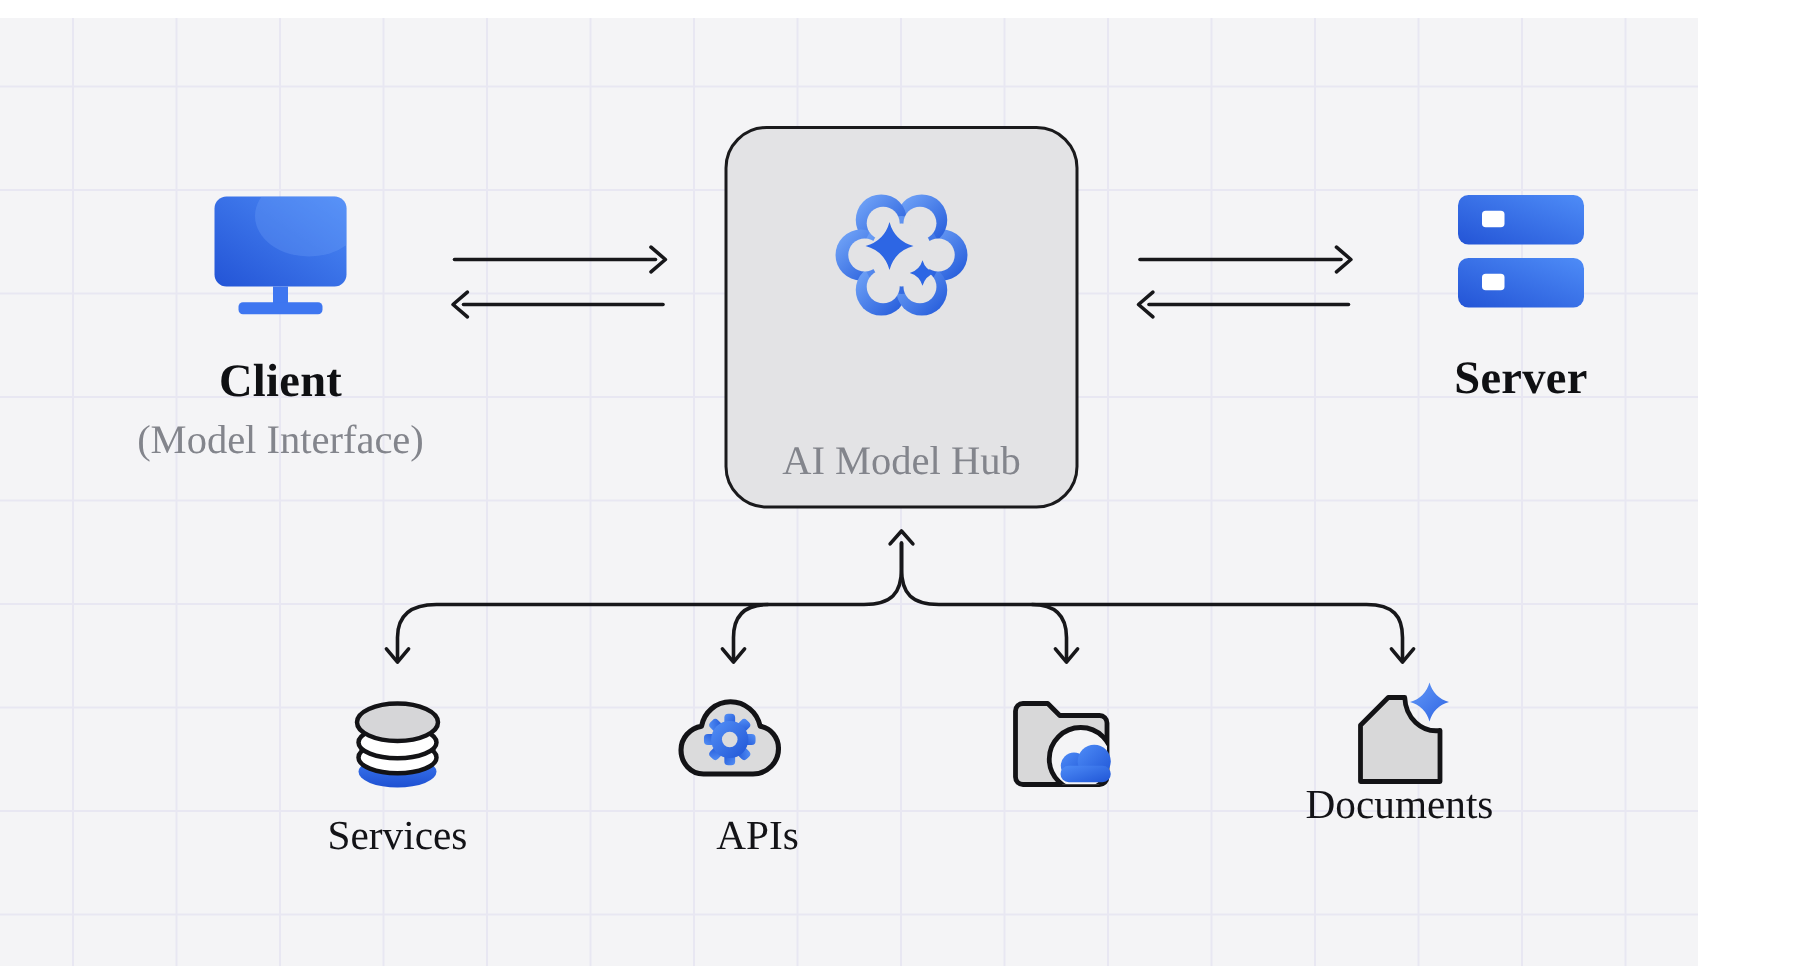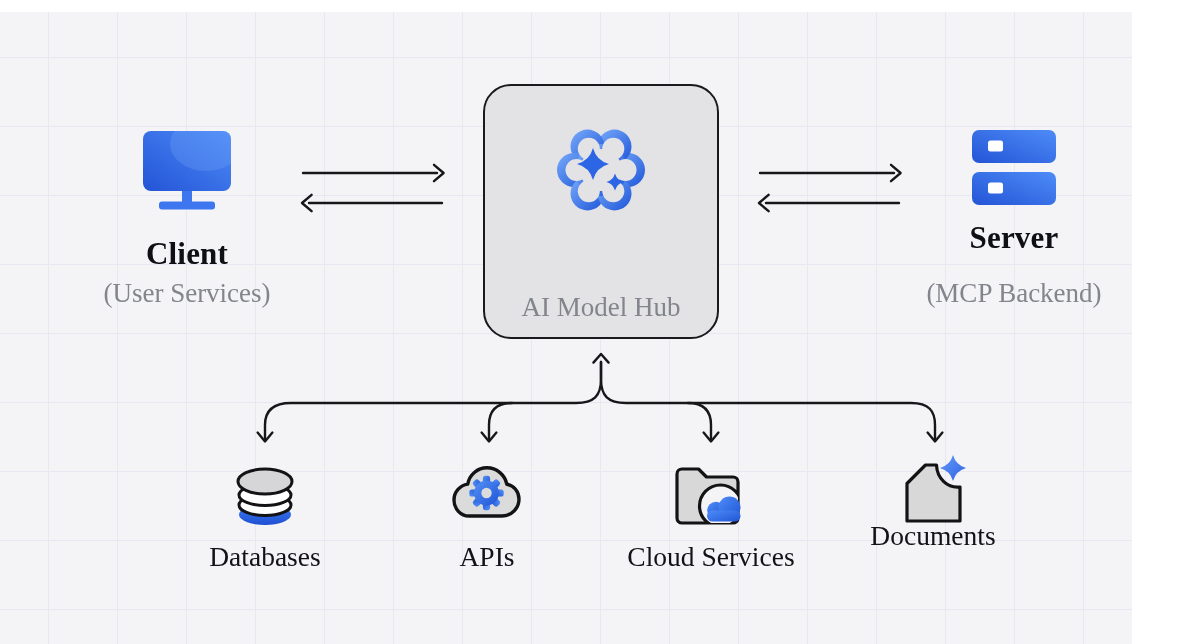--- a/index.html
+++ b/index.html
@@ -37,24 +37,24 @@
   
   .t-center{width:300px;text-align:center;white-space:nowrap;}
   .node-title{font-size:31px;line-height:40px;font-weight:700;color:#0f1013;letter-spacing:.2px;}
   .hub-title{font-size:33px;line-height:40px;font-weight:800;color:#0f1013;letter-spacing:.5px;}
   .node-sub{font-size:27px;line-height:34px;font-weight:400;color:#83858c;}
   .res-label{font-size:27.5px;line-height:34px;font-weight:400;color:#131317;}
   .client-title{left:37px;top:222px;}
   .client-sub{left:37px;top:264px;}
   .hub-title-pos{left:451px;top:222px;}
   .hub-sub{left:451px;top:278px;}
-  .server-title{left:864px;top:206px;}
+  .server-title{left:864px;top:220px;}
   .server-sub{left:864px;top:264px;}
   .res-0{left:115px;top:528px;}
-  .res-1{left:337px;top:528px;}
+  .res-1{left:355px;top:528px;}
   .res-2{left:561px;top:528px;}
   .res-3{left:783px;top:507px;}
 </style>
 </head>
 <body>
 
 <div class="canvas">
 
   <svg class="abs connectors" width="1200" height="644" viewBox="0 0 1200 644">
     <g stroke="#17171a" stroke-width="2.4" fill="none" stroke-linecap="round" stroke-linejoin="round">
@@ -92,21 +92,21 @@
         </clipPath>
     </defs>
     <rect x="1" y="1" width="88" height="60" rx="8" fill="url(#gMon)"></rect>
     <g clip-path="url(#clipMon)">
       <ellipse cx="64" cy="14" rx="36" ry="27" fill="#6fa3fa" opacity="0.30"></ellipse>
     </g>
     <rect x="40" y="61" width="10" height="12" fill="#3e76f0"></rect>
     <rect x="17" y="71.5" width="56" height="8" rx="3" fill="#3e76f0"></rect>
   </svg>
   <div class="abs t-center node-title client-title">Client</div>
-  <div class="abs t-center node-sub client-sub">(User Services)</div>
+  <div class="abs t-center node-sub client-sub">(Model Interface)</div>
 
   <div class="abs hub-box"></div>
   <svg class="abs hub-logo" width="100" height="100" viewBox="0 0 100 100">
     <defs>
       <linearGradient id="gLogo" x1="0" y1="0" x2="1" y2="1">
         <stop offset="0" stop-color="#79abfa"></stop>
           <stop offset="1" stop-color="#1e55d8"></stop>
       </linearGradient>
     </defs>
     <g fill="url(#gLogo)">
@@ -140,35 +140,34 @@
         <stop offset="0" stop-color="#2354d6"></stop>
           <stop offset="1" stop-color="#4e8cf7"></stop>
       </linearGradient>
     </defs>
     <rect x="1" y="1" width="84" height="33" rx="7" fill="url(#gSrv)"></rect>
     <rect x="1" y="43" width="84" height="33" rx="7" fill="url(#gSrv)"></rect>
     <rect x="17" y="11.5" width="15" height="11" rx="2.5" fill="#ffffff"></rect>
     <rect x="17" y="53.5" width="15" height="11" rx="2.5" fill="#ffffff"></rect>
   </svg>
   <div class="abs t-center node-title server-title">Server</div>
-  <div class="abs t-center node-sub server-sub">(MCP Backend)</div>
 
   <svg class="abs db-icon" width="60" height="70" viewBox="0 0 60 70">
     <defs>
       <linearGradient id="gDb" x1="0" y1="0" x2="0" y2="1">
         <stop offset="0" stop-color="#3f7cf2"></stop>
           <stop offset="1" stop-color="#1e50d2"></stop>
       </linearGradient>
     </defs>
     <ellipse cx="30" cy="56.5" rx="26" ry="10.5" fill="url(#gDb)"></ellipse>
     <ellipse cx="30" cy="47" rx="26" ry="10.5" fill="#ffffff" stroke="#131316" stroke-width="3"></ellipse>
     <ellipse cx="30" cy="37" rx="26" ry="10.5" fill="#ffffff" stroke="#131316" stroke-width="3"></ellipse>
     <ellipse cx="30" cy="23.5" rx="27" ry="12.5" fill="#d6d6d8" stroke="#131316" stroke-width="3"></ellipse>
   </svg>
-  <div class="abs t-center res-label res-0">Databases</div>
+  <div class="abs t-center res-label res-0">Services</div>
 
   <svg class="abs api-icon" width="78" height="64" viewBox="0 0 78 64">
     <defs>
       <linearGradient id="gGear" x1="0" y1="0" x2="1" y2="1">
         <stop offset="0" stop-color="#5490f6"></stop>
           <stop offset="1" stop-color="#1f55d6"></stop>
       </linearGradient>
     </defs>
     <path d="M21,55 H54 C63.4,55 71,47.4 71,38 C71,30.6 65.8,24.4 58.8,23.2
              C56.8,13.6 48.4,6.8 39,6.8 C29.3,6.8 21.4,13.8 19.7,23.1
@@ -205,21 +204,20 @@
              C65,62.8 62.8,65 60,65 H9 C6.2,65 4,62.8 4,60 Z" fill="#d8d8d9" stroke="#131316" stroke-width="3.2" stroke-linejoin="round"></path>
     <g clip-path="url(#clipFolder)">
       <circle cx="47.5" cy="48" r="21" fill="#f4f4f6" stroke="#131316" stroke-width="3.2"></circle>
     </g>
     <g fill="url(#gCld)">
       <circle cx="43" cy="52.5" r="8.8"></circle>
       <circle cx="56.5" cy="49.5" r="11"></circle>
       <rect x="34" y="52.5" width="33.5" height="11" rx="5.5"></rect>
     </g>
   </svg>
-  <div class="abs t-center res-label res-2">Cloud Services</div>
 
   <svg class="abs doc-icon" width="74" height="74" viewBox="0 0 74 74">
     <defs>
       <linearGradient id="gSpk" x1="0" y1="0" x2="1" y2="1">
         <stop offset="0" stop-color="#659af8"></stop>
           <stop offset="1" stop-color="#2d63e2"></stop>
       </linearGradient>
     </defs>
     <path d="M11,68 V30.5 L29.5,12 H40.5 C41,25.5 51.5,35.5 64,34 V68 Z" fill="#d8d8d9" stroke="#131316" stroke-width="3.2" stroke-linejoin="round"></path>
     <path transform="translate(57,15)" fill="url(#gSpk)" d="M0,-13 Q2.9,-2.9 13,0 Q2.9,2.9 0,13 Q-2.9,2.9 -13,0 Q-2.9,-2.9 0,-13 Z"></path>

